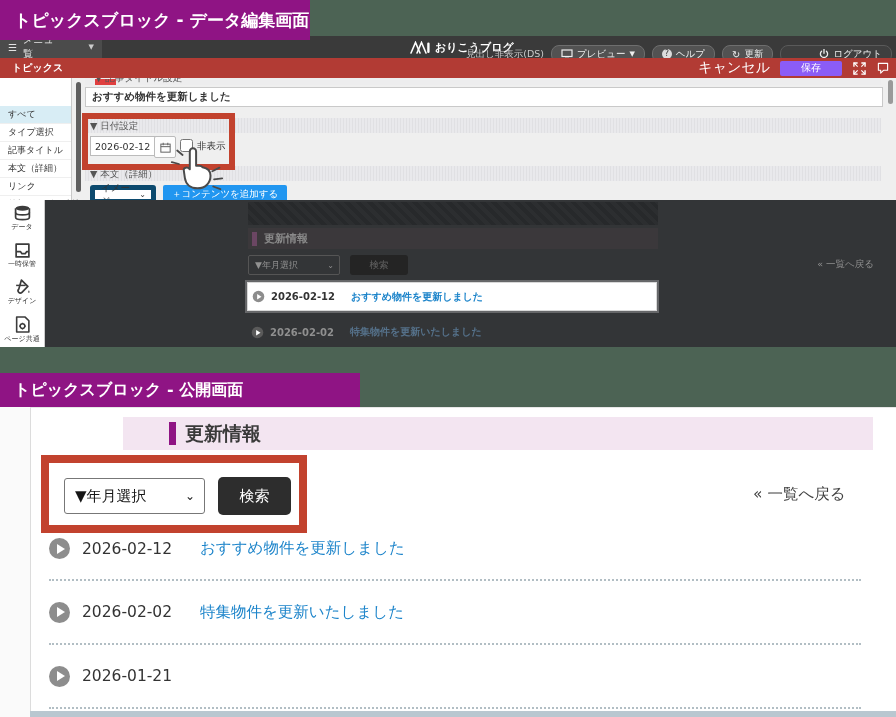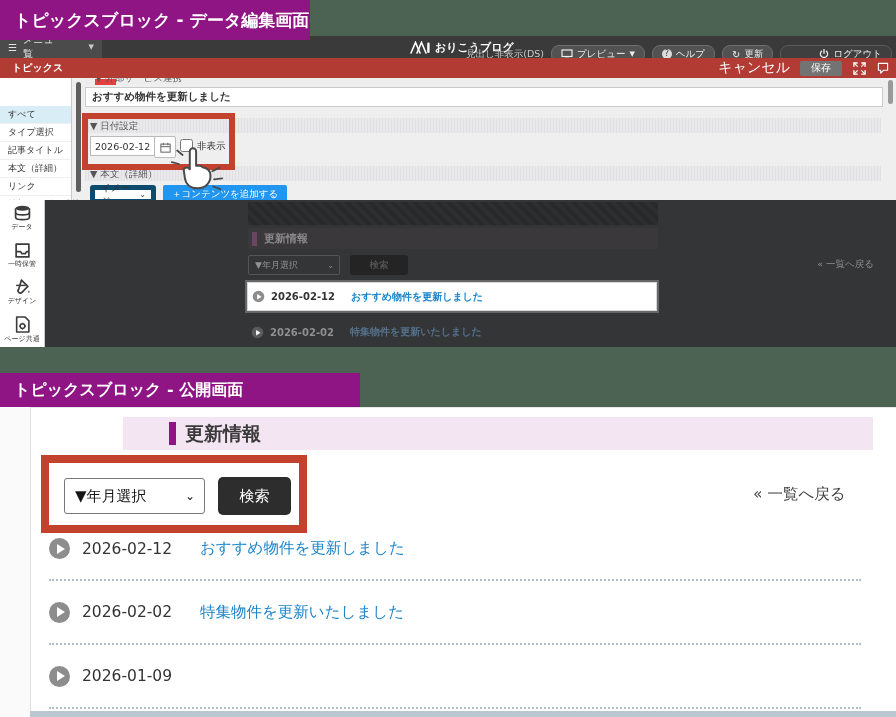--- a/index.html
+++ b/index.html
@@ -25,21 +25,21 @@
   .tbtext{color:#c9c9c9;font-size:9.5px;}
   .tbbtn{height:16px;padding:0 9px;background:#525252;border:1px solid #6e6e6e;border-radius:8px;
          color:#eee;display:flex;align-items:center;gap:4px;font-size:9.5px;cursor:pointer;}
   .tbbtn.flat{background:#3f3f3f;border-color:#5a5a5a;padding-left:38px;}
 
   .redbar{position:absolute;left:0;top:22px;width:896px;height:20px;background:#b23b34;color:#fff;}
   .rbtitle{position:absolute;left:12px;top:0;height:20px;display:flex;align-items:center;
            font-size:10px;font-weight:bold;}
   .rbright{position:absolute;right:6px;top:0;height:20px;display:flex;align-items:center;gap:10px;}
   .cancel{font-size:14px;color:#fff;cursor:pointer;font-family:Liberation Mono, monospace;}
-  .savebtn{width:42px;height:15px;background:#737373;border-radius:2px;color:#fff;font-size:10px;
+  .savebtn{width:62px;height:15px;background:#8b5cf6;border-radius:2px;color:#fff;font-size:10px;
            display:flex;align-items:center;justify-content:center;cursor:pointer;}
   .rbic{width:14px;height:14px;display:flex;align-items:center;justify-content:center;cursor:pointer;}
 
   
   .sidebar{position:absolute;left:0;top:42px;width:72px;height:122px;background:#fff;
            border-right:1px solid #c9c9c9;box-sizing:border-box;}
   .sbitem{height:17px;line-height:17px;padding-left:8px;font-size:9px;color:#333;
           border-bottom:1px solid #efefef;white-space:nowrap;cursor:pointer;}
   .sbitem.sel{background:#d8edf5;margin-top:28px;}
   .vscroll{position:absolute;left:76px;top:46px;width:5px;height:110px;background:#5f5f5f;border-radius:3px;}
@@ -213,21 +213,21 @@
       <div class="sbitem">本文（詳細）</div>
       <div class="sbitem">リンク</div>
       <div class="sbitem">外部サービス連携</div>
       <div class="sbitem">公開設定</div>
     </div>
     <div class="vscroll"></div>
     <div class="vscroll2"></div>
 
     <div class="hdrsliver">
       <span>
-          <span>▼ 外部サービス連携</span>
+          <span>▼ 記事タイトル設定</span>
           <span class="req"></span>
         </span>
     </div>
     <input class="titleinput" type="text" value="おすすめ物件を更新しました" style="">
     <div class="sechdr datehdr">▼ 日付設定</div>
     <input class="dateinput" type="text" value="2026-02-12" style="">
     <div class="calbtn">
       <svg width="11" height="11" viewBox="0 0 13 13">
         <rect x="1" y="2.5" width="11" height="9.5" fill="none" stroke="#666" stroke-width="1.2"></rect>
         <path d="M1 5.5h11" stroke="#666" stroke-width="1.2"></path>
@@ -336,21 +336,21 @@
       <span class="date">2026-02-12</span>
       <span class="title link">おすすめ物件を更新しました</span>
     </div>
     <div class="prow prow2">
       <span class="play"></span>
       <span class="date">2026-02-02</span>
       <span class="title link">特集物件を更新いたしました</span>
     </div>
     <div class="prow prow3">
       <span class="play"></span>
-      <span class="date">2026-01-09</span>
+      <span class="date">2026-01-21</span>
     </div>
     <div class="bstrip"></div>
   </div>
 
   <div class="annbox ann2"></div>
 
   <div class="badge badge1">トピックスブロック - データ編集画面</div>
   <div class="badge badge2">トピックスブロック - 公開画面</div>
 
 </div>

